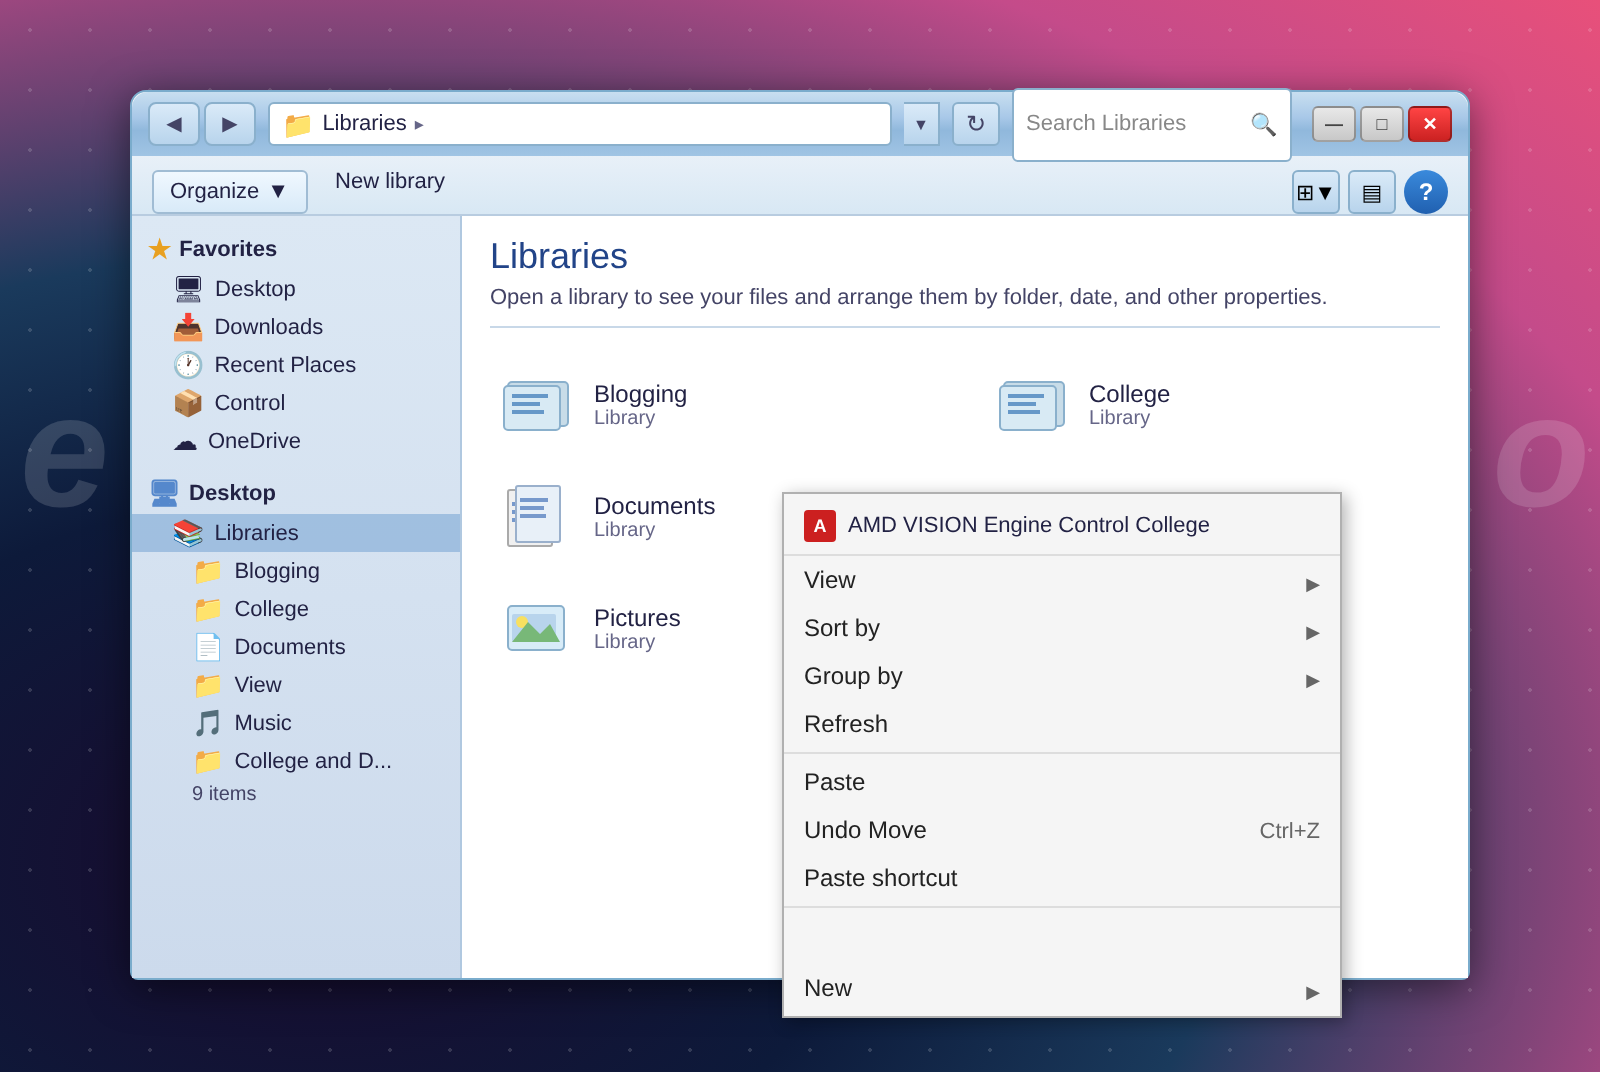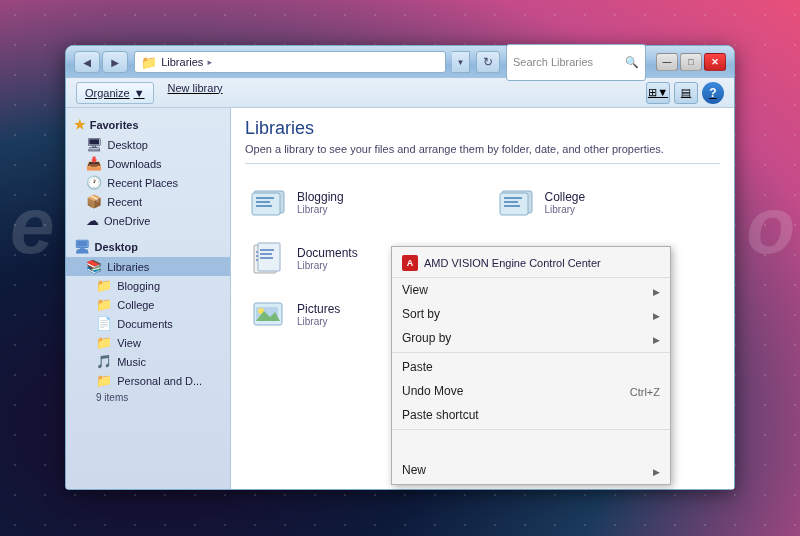--- a/index.html
+++ b/index.html
@@ -135,24 +135,23 @@
     }
     .win-min { background: linear-gradient(to bottom, #e8e8e8, #c8c8c8); color: #444; }
     .win-max { background: linear-gradient(to bottom, #e8e8e8, #c8c8c8); color: #444; }
     .win-close { background: linear-gradient(to bottom, #f44, #c22); color: white; }
     
     .toolbar {
       background: linear-gradient(to bottom, #e8f0f8, #d8e8f4);
       border-bottom: 1px solid #b8cce0;
       height: 30px;
       display: flex;
-      align-items: center;
+      align-items: flex-end;
       padding: 0 10px;
       gap: 8px;
-      text-decoration: underline;
     }
     .organize-btn {
       background: linear-gradient(to bottom, #f0f8ff, #d8eaf8);
       border: 1px solid #a0bcd4;
       border-radius: 3px;
       height: 22px;
       padding: 0 8px;
       cursor: pointer;
       display: flex;
       align-items: center;
@@ -417,21 +416,21 @@
       <div class="sidebar-item">
         <span class="item-icon">📥</span>
         <span>Downloads</span>
       </div>
       <div class="sidebar-item">
         <span class="item-icon">🕐</span>
         <span>Recent Places</span>
       </div>
       <div class="sidebar-item">
         <span class="item-icon">📦</span>
-        <span>Recent</span>
+        <span>Control</span>
       </div>
       <div class="sidebar-item">
         <span class="item-icon">☁</span>
         <span>OneDrive</span>
       </div>
       <div class="sidebar-divider"></div>
       <div class="sidebar-desktop-section">
         <span class="folder-icon">🖥</span>
         <span>Desktop</span>
       </div>
@@ -454,21 +453,21 @@
       <div class="sidebar-item sidebar-sub">
         <span class="item-icon">📁</span>
         <span>View</span>
       </div>
       <div class="sidebar-item sidebar-sub">
         <span class="item-icon">🎵</span>
         <span>Music</span>
       </div>
       <div class="sidebar-item sidebar-sub">
         <span class="item-icon">📁</span>
-        <span>Personal and D...</span>
+        <span>College and D...</span>
       </div>
       <div class="count-badge">
         <span>9 items</span>
       </div>
     </div>
 
     <div class="main-panel">
       <div class="panel-title">Libraries</div>
       <div class="panel-subtitle">Open a library to see your files and arrange them by folder, date, and other properties.</div>
 
@@ -555,33 +554,36 @@
             <div class="lib-type">Library</div>
           </div>
         </div>
       </div>
     </div>
   </div>
 
   <div class="context-menu">
     <div class="ctx-header">
       <div class="ctx-header-icon">A</div>
-      <span>AMD VISION Engine Control Center</span>
+      <span>AMD VISION Engine Control College</span>
     </div>
     <div class="ctx-item has-submenu">
       <span>View</span>
       <span class="ctx-arrow">▶</span>
     </div>
     <div class="ctx-item has-submenu">
       <span>Sort by</span>
       <span class="ctx-arrow">▶</span>
     </div>
     <div class="ctx-item has-submenu">
       <span>Group by</span>
       <span class="ctx-arrow">▶</span>
+    </div>
+    <div class="ctx-item">
+      <span>Refresh</span>
     </div>
     <div class="ctx-separator"></div>
     <div class="ctx-item">
       <span>Paste</span>
     </div>
     <div class="ctx-item">
       <span>Undo Move</span>
       <span class="ctx-shortcut">Ctrl+Z</span>
     </div>
     <div class="ctx-item">

